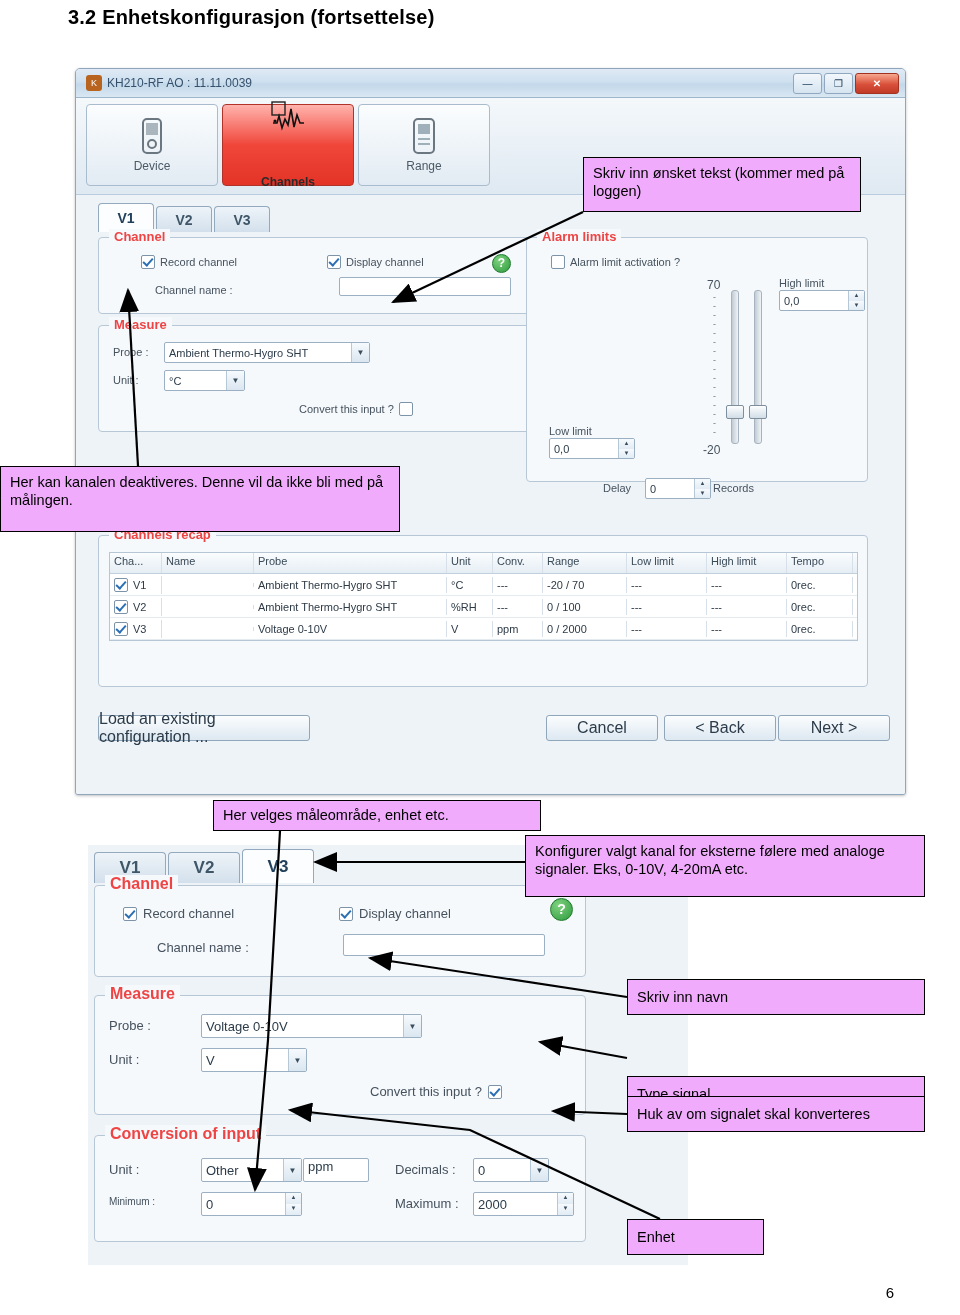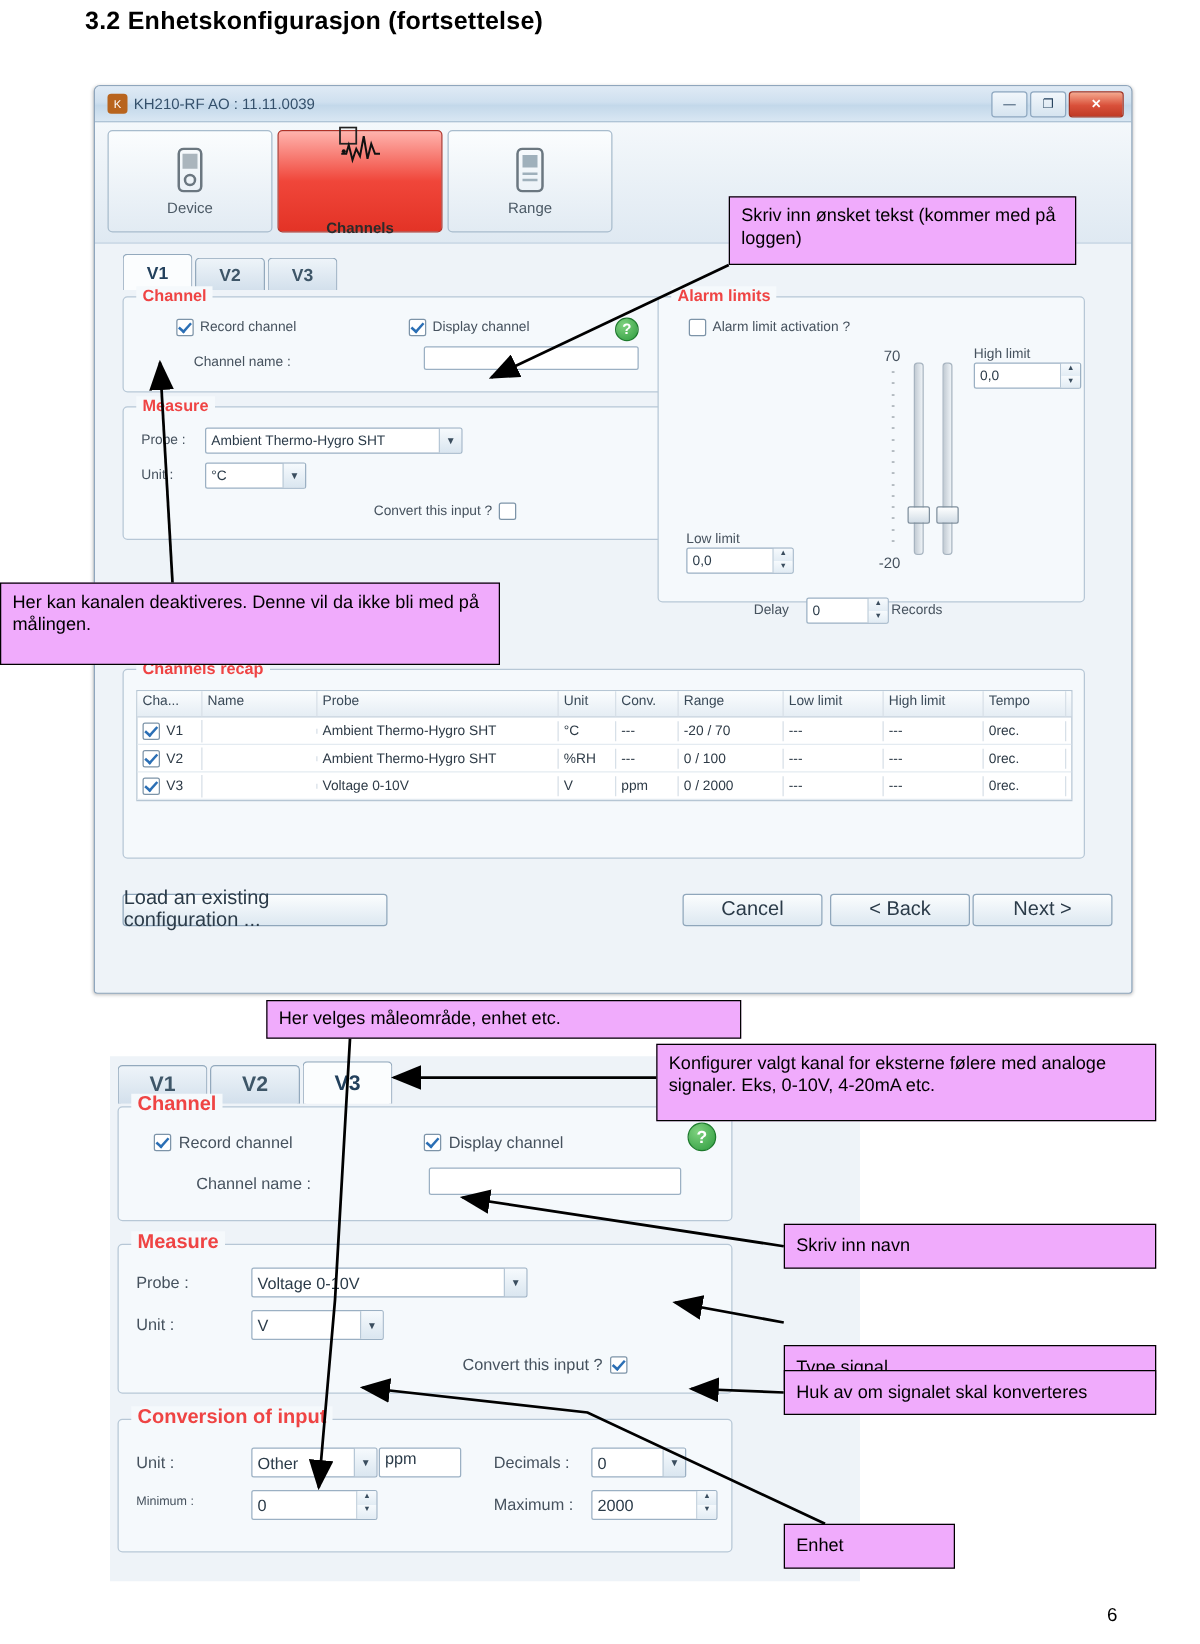--- a/index.html
+++ b/index.html
@@ -446,21 +446,21 @@
           <i>▼</i>
         </span>
     </div>
   </div>
 </div>
 
 <div class="callout" style="left:583px; top:157px; width:278px; height:55px;">Skriv inn ønsket tekst (kommer med på loggen)</div>
 
 <div class="callout" style="left:0px; top:466px; width:400px; height:66px;">Her kan kanalen deaktiveres. Denne vil da ikke bli med på målingen.</div>
 
-<div class="callout" style="left:213px; top:800px; width:380px; height:31px; padding-top:6px;">Her velges måleområde, enhet etc.</div>
+<div class="callout" style="left:213px; top:800px; width:328px; height:31px; padding-top:6px;">Her velges måleområde, enhet etc.</div>
 
 <div class="callout" style="left:525px; top:835px; width:400px; height:62px;">Konfigurer valgt kanal for eksterne følere med analoge signaler. Eks, 0-10V, 4-20mA etc.</div>
 
 <div class="callout" style="left:627px; top:979px; width:298px; height:36px; padding-top:9px;">Skriv inn navn</div>
 
 <div class="callout" style="left:627px; top:1040px; width:298px; height:36px; padding-top:9px;margin-top:36px;">Type signal</div>
 
 <div class="callout" style="left:627px; top:1096px; width:298px; height:36px; padding-top:9px;">Huk av om signalet skal konverteres</div>
 
 <div class="callout" style="left:627px; top:1219px; width:137px; height:36px; padding-top:9px;">Enhet</div>

